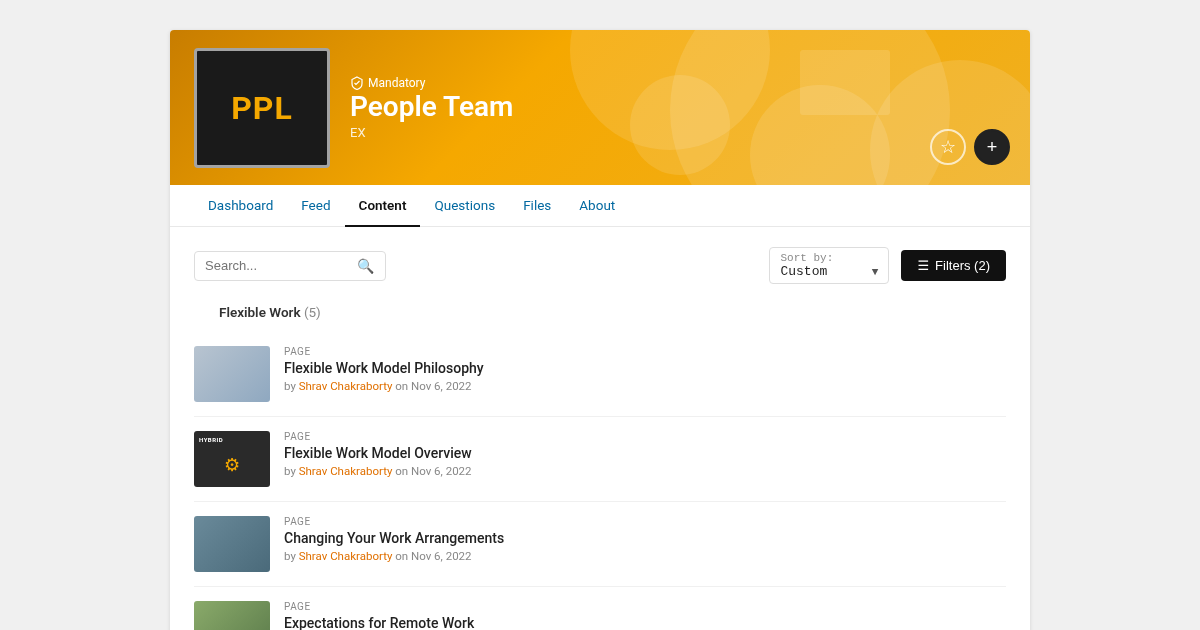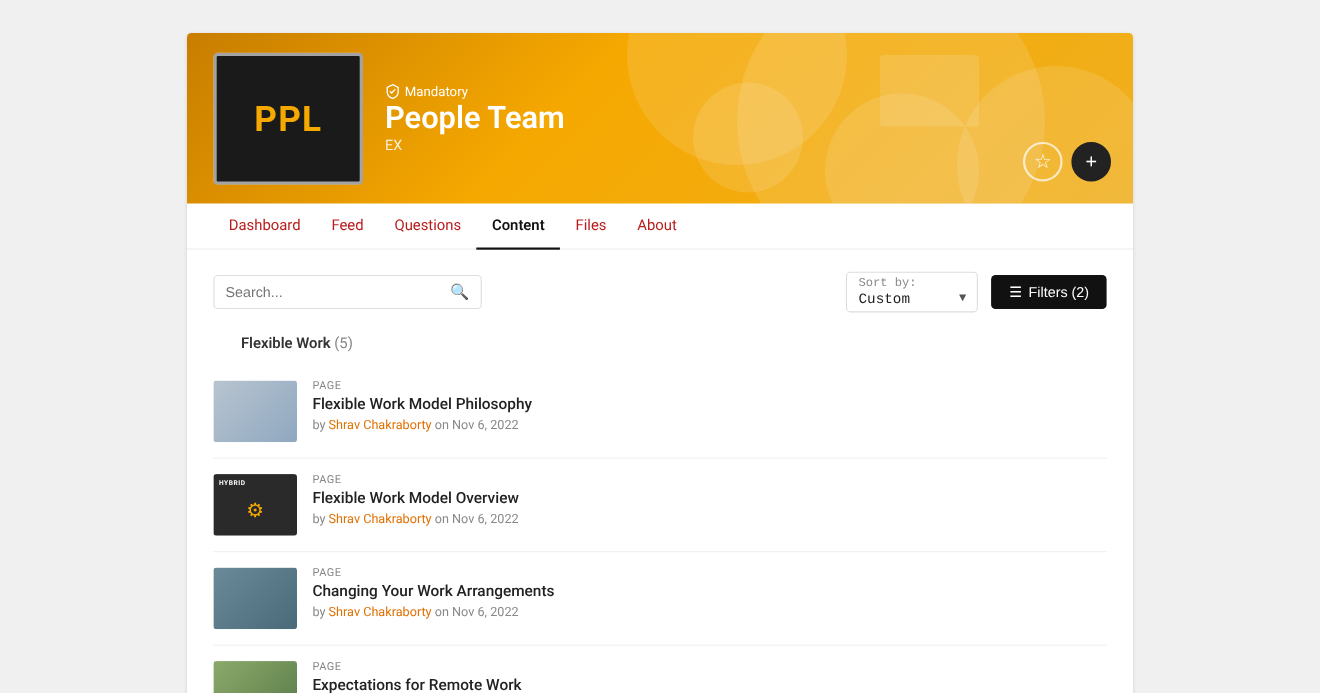--- a/index.html
+++ b/index.html
@@ -131,21 +131,21 @@
     
     .nav-tabs {
       display: flex;
       border-bottom: 1px solid #e8e8e8;
       padding: 0 24px;
       background: #fff;
     }
     .nav-tab {
       padding: 12px 14px;
       font-size: 13.5px;
-      color: #b91c1c;
+      color: #0369a1;
       cursor: pointer;
       border-bottom: 2px solid transparent;
       margin-bottom: -1px;
       white-space: nowrap;
     }
     .nav-tab.active {
       color: #111;
       font-weight: 600;
       border-bottom-color: #111;
     }
@@ -159,21 +159,21 @@
       align-items: center;
       gap: 12px;
       margin-bottom: 20px;
     }
     .search-box {
       display: flex;
       align-items: center;
       border: 1px solid #ddd;
       border-radius: 4px;
       padding: 6px 10px;
-      width: 244px;
+      width: 192px;
       gap: 22px;
     }
     .search-box input {
       border: none;
       outline: none;
       font-size: 13px;
       color: #999;
       width: 100%;
       background: transparent;
     }
@@ -329,22 +329,22 @@
         </button>
         <button class="btn-circle solid" title="Add">
           <span>+</span>
         </button>
       </div>
     </div>
 
     <div class="nav-tabs">
       <div class="nav-tab">Dashboard</div>
       <div class="nav-tab">Feed</div>
+      <div class="nav-tab active">Content</div>
       <div class="nav-tab">Questions</div>
-      <div class="nav-tab active">Content</div>
       <div class="nav-tab">Files</div>
       <div class="nav-tab">About</div>
     </div>
 
     <div class="content-area">
 
       <div class="search-filter-row">
         <div class="search-box">
           <input type="text" placeholder="Search..." style="">
           <span class="search-icon-wrap">🔍</span>

